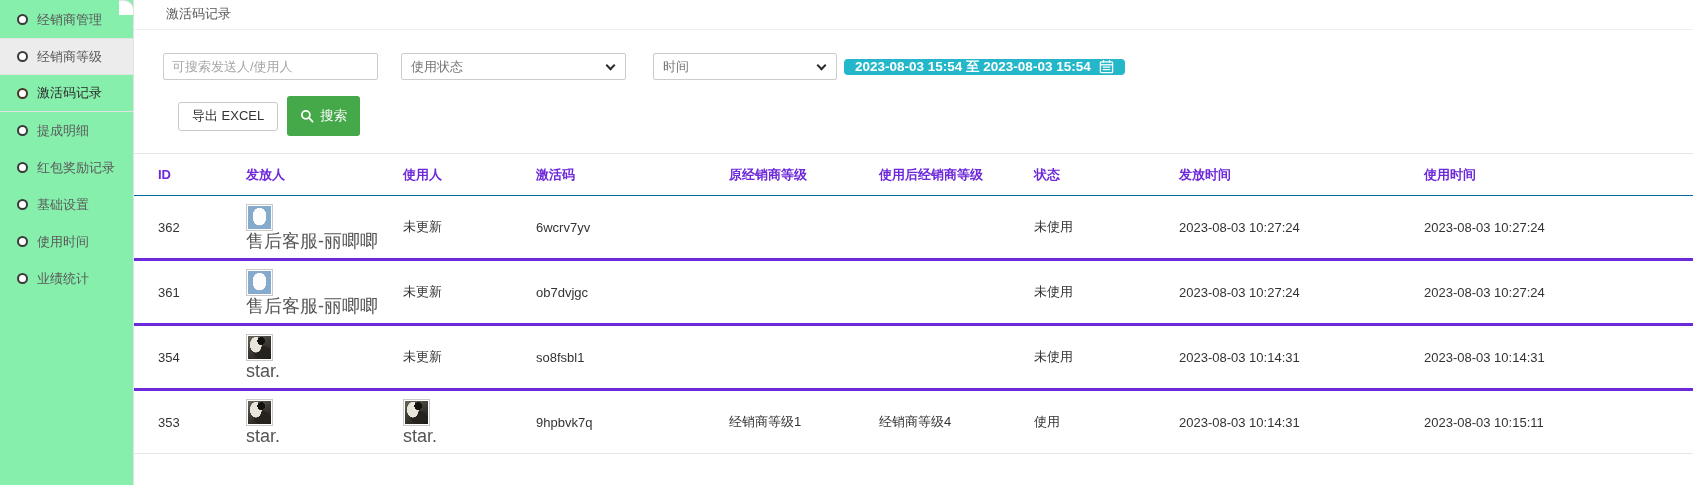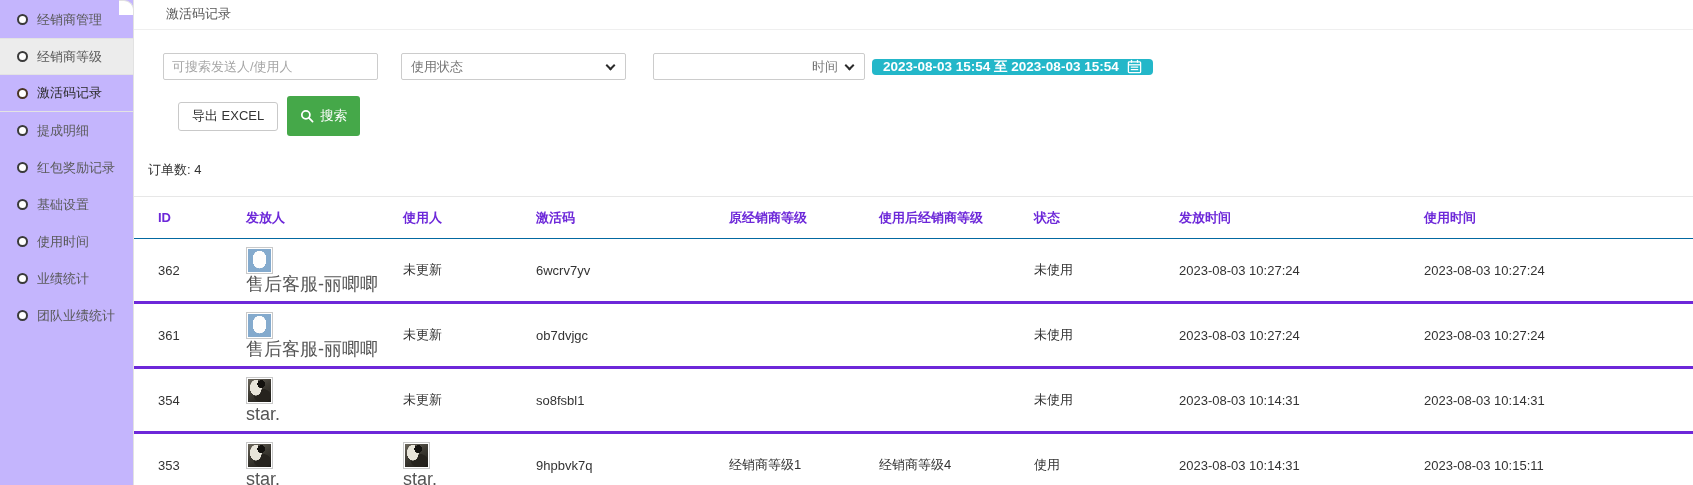--- a/index.html
+++ b/index.html
@@ -2,21 +2,21 @@
 <html style="--accent-green: #45a849; --accent-cyan: #23b7c9;"><head>
 <meta charset="utf-8">
 <style>
   * { margin:0; padding:0; box-sizing:border-box; }
   html,body { width:1693px; height:485px; background:#fff; overflow:hidden;
     font-family:"Liberation Sans", sans-serif; font-size:13px; color:#333; }
 
   .app { position:relative; width:1693px; height:485px; display:flex; }
 
   
-  .sidebar { position:relative; width:134px; height:100%; background:#c4b5fd;
+  .sidebar { position:relative; width:134px; height:100%; background:#86efac;
     border-right:1px solid #e2e2e2; padding-top:1px; flex:0 0 134px; }
   .sidebar::before { content:""; position:absolute; top:0; right:-1px; width:14px; height:14px;
     border-top:1px solid #e2e2e2; border-right:1px solid #e2e2e2; border-top-right-radius:10px;
     background:#fff; }
   .side-item { display:flex; align-items:center; height:37px; padding-left:17px;
     color:#595959; cursor:pointer; }
   .side-item .radio-icon { width:11px; height:11px; border:2px solid #3a3a3a; border-radius:50%;
     margin-right:9px; flex:0 0 11px; background:#fff; }
   .side-item.hover { background:#ececec; border-top:1px solid #e3e3e3; border-bottom:1px solid #e3e3e3; }
   .side-item.active { border-bottom:1px solid #e3e3e3; color:#2b2b2b; }
@@ -28,21 +28,21 @@
   .page-title { display:inline-block; line-height:28px; margin-left:32px; color:#595959; }
 
   .filter-row1 { display:flex; align-items:center; margin:23px 0 0 29px; }
   .search-input { width:215px; height:27px; border:1px solid #ccc; border-radius:2px;
     padding:0 8px; font-size:13px; color:#333; outline:none; margin-right:23px;
     font-family:"Liberation Sans", sans-serif; }
   .search-input::placeholder { color:#a6a6a6; }
   .select-box { position:relative; height:27px; border:1px solid #ccc; border-radius:2px;
     background:#fff; color:#757575; line-height:25px; padding:0 26px 0 9px; cursor:pointer; }
   .select-status { width:225px; margin-right:27px; }
-  .select-time  { width:212px; margin-right:7px;text-align:right; }
+  .select-time  { width:184px; margin-right:7px; }
   .chevron { position:absolute; right:11px; top:8px; width:7px; height:7px;
     border-right:2px solid #2b2b2b; border-bottom:2px solid #2b2b2b; transform:rotate(45deg); }
   .date-btn { display:inline-flex; align-items:center; gap:8px; height:16px;
     background:var(--accent-cyan,#23b7c9); color:#fff; font-weight:bold; font-size:13.5px;
     border:none; border-radius:4px; padding:0 11px; cursor:pointer;
     font-family:"Liberation Sans", sans-serif; }
 
   .filter-row2 { display:flex; align-items:center; margin:16px 0 0 44px; }
   .export-btn { height:29px; background:#fff; border:1px solid #c9c9c9; border-radius:3px;
     padding:0 13px; font-size:13px; color:#333; cursor:pointer;
@@ -109,24 +109,20 @@
         <span class="side-label">基础设置</span>
       </div>
       <div class="side-item normal">
         <span class="radio-icon"></span>
         <span class="side-label">使用时间</span>
       </div>
       <div class="side-item normal">
         <span class="radio-icon"></span>
         <span class="side-label">业绩统计</span>
       </div>
-      <div class="side-item normal">
-        <span class="radio-icon"></span>
-        <span class="side-label">团队业绩统计</span>
-      </div>
     </aside>
 
   <main class="main">
 
     <div class="page-header">
       <span class="page-title">激活码记录</span>
     </div>
 
     <div class="filter-row1">
       <input class="search-input" type="text" placeholder="可搜索发送人/使用人" style="">
@@ -155,21 +151,20 @@
       <button class="export-btn">导出 EXCEL</button>
       <button class="search-btn">
         <svg class="icon-svg" width="14" height="14" viewBox="0 0 16 16">
           <circle cx="6.7" cy="6.7" r="4.6" fill="none" stroke="#fff" stroke-width="2"></circle>
           <line x1="10.2" y1="10.2" x2="14.4" y2="14.4" stroke="#fff" stroke-width="2" stroke-linecap="round"></line>
         </svg>
         <span>搜索</span>
       </button>
     </div>
 
-    <div class="order-count">订单数: 4</div>
 
     <table class="records">
       <colgroup>
         <col style="width:88px">
           <col style="width:157px">
           <col style="width:133px">
         <col style="width:193px">
           <col style="width:150px">
           <col style="width:155px">
         <col style="width:145px">

